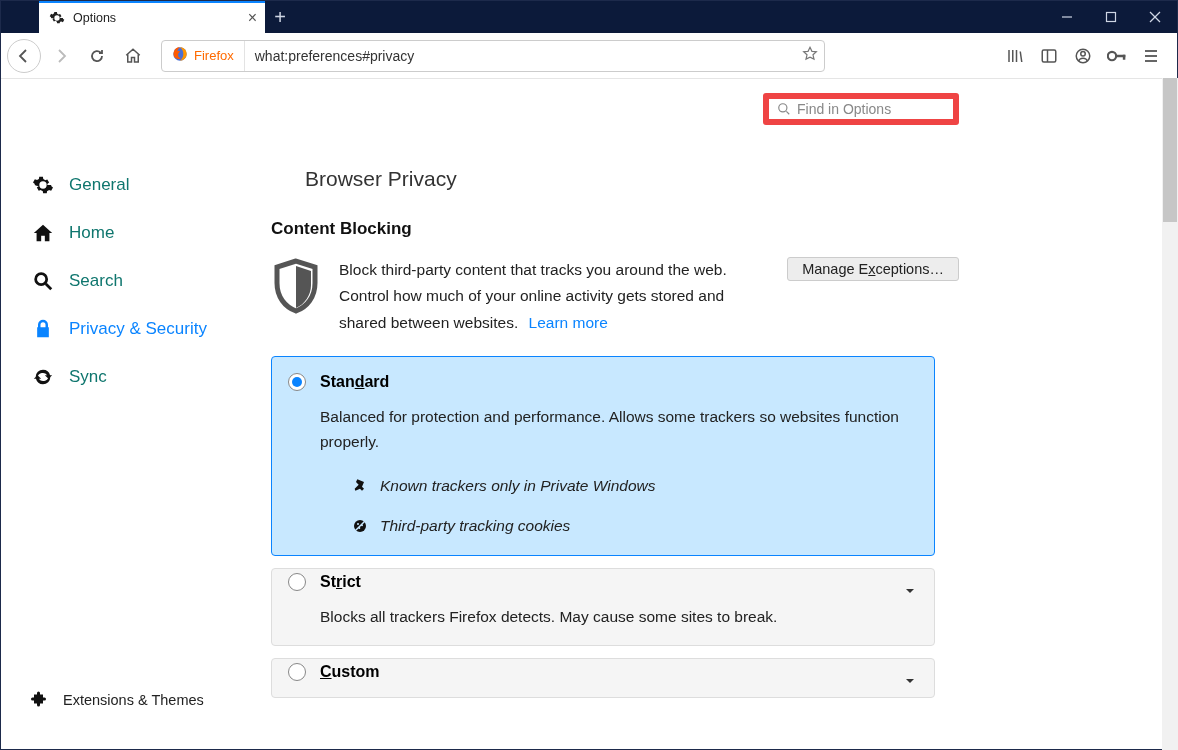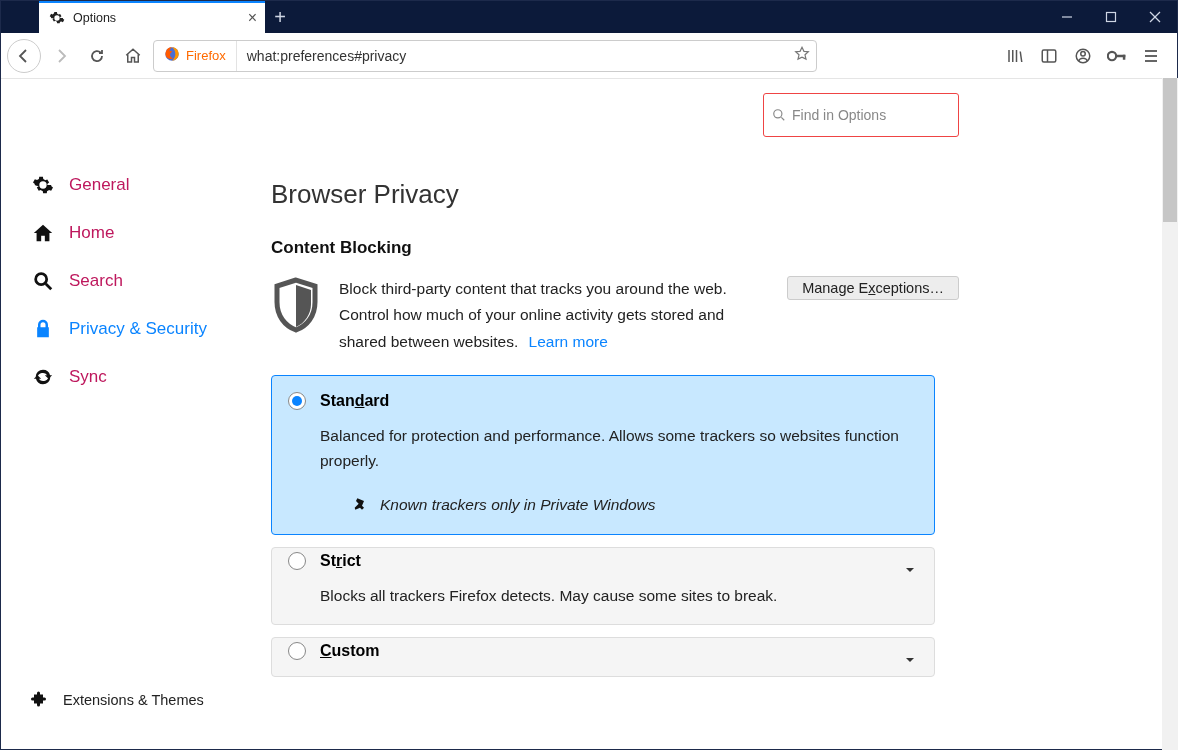--- a/index.html
+++ b/index.html
@@ -13,41 +13,41 @@
   .newtab { width:30px; display:flex; align-items:center; justify-content:center; color:#cfd6e4; font-size:20px;}
   .titlespacer{flex:1;}
   .winbtn { width:44px; display:flex; align-items:center; justify-content:center; color:#cfd6e4;}
   .winbtn svg{display:block;}
   
   
   .toolbar { height: 46px; background: #fff; border-bottom:1px solid #e5e5e5; display:flex; align-items:center; padding: 0 10px 0 6px; gap:4px;}
   .tbtn { width:32px; height:32px; display:flex; align-items:center; justify-content:center; color:#555; border-radius:4px;}
   .tbtn.disabled{color:#bbb;}
   .backcircle{width:34px;height:34px;border:1px solid #ccc;border-radius:50%;display:flex;align-items:center;justify-content:center;color:#555;}
-  .urlbar { flex:0 0 664px; height:32px; margin-left:0; margin-right:auto; border:1px solid #ccc; border-radius:4px; display:flex; align-items:center; background:#fff; padding-right:6px;}
+  .urlbar { flex:0 0 664px; height:32px; margin-left:8px; margin-right:auto; border:1px solid #ccc; border-radius:4px; display:flex; align-items:center; background:#fff; padding-right:6px;}
   .identity { height:30px; display:flex; align-items:center; border-right:1px solid #e3e3e3; padding:0 10px; gap:6px; font-size:13px; color:#666;}
   .identity .brand{color:#ff6a00; font-weight:500;}
   .url { padding-left:10px; flex:1; font-size:14px; color:#333;}
   .star { color:#777; font-size:16px;}
   .rightbtns{display:flex; align-items:center; gap:2px; margin-left:auto;}
   
   
   .content { display:flex; height: calc(750px - 32px - 46px - 2px); }
   .sidebar { width: 240px; padding: 82px 0 0 30px; display:flex; flex-direction:column;}
-  .sideitem { display:flex; align-items:center; gap:14px; height:48px; font-size:17px; color:#be185d; cursor:default;}
+  .sideitem { display:flex; align-items:center; gap:14px; height:48px; font-size:17px; color:#0f766e; cursor:default;}
   .sideitem .sicon{width:24px;display:flex;justify-content:center;}
   .sideitem.active{color:#0a84ff;}
   .sidebottom{margin-top:auto; padding-bottom:30px;}
   .sidesmall{display:flex; align-items:center; gap:14px; height:38px; font-size:14.5px; color:#222;}
   
   .main { flex:1; padding: 14px 38px 0 30px; overflow:hidden; position:relative;}
   .searchwrap{display:flex; justify-content:flex-end; padding-right:180px;}
-  .opt-search{width:196px; height:44px; border:1px solid #ef4444; border-radius:3px; display:flex; align-items:center; padding:0 8px; color:#888; font-size:14px; gap:6px;}
-  
-  h1.pagetitle{font-weight:400; font-size:26px; color:#333; margin-top:42px;}
+  .opt-search{width:196px; height:32px; border:6px solid #ef4444; border-radius:3px; display:flex; align-items:center; padding:0 8px; color:#888; font-size:14px; gap:6px;}
+  
+  h1.pagetitle{font-weight:400; font-size:21px; color:#333; margin-top:42px;margin-left:34px;}
   h2.section{font-weight:700; font-size:17px; color:#111; margin-top:28px;}
   .cbrow{display:flex; margin-top:18px; align-items:flex-start;}
   .shield{width:54px; flex-shrink:0; margin-right:14px;}
   .cbdesc{font-size:15.5px; color:#222; max-width:400px; line-height:1.7;}
   .learn{color:#0a84ff; margin-left:6px; cursor:pointer;}
   .exbtn{margin-left:auto; margin-right:180px; height:24px; padding:0 14px; background:#ededed; border:1px solid #ccc; border-radius:3px; font-size:14.5px; display:flex; align-items:center; color:#222;}
   
   .option-card{width:664px; border-radius:4px; margin-top:20px; padding:16px 20px 20px 16px; position:relative;}
   .option-card.selected{background:#c8e8ff; border:1px solid #0a84ff;}
   .option-card.collapsed{background:#f5f5f5; border:1px solid #ddd; margin-top:12px; padding:4px 20px 16px 16px;}
@@ -263,20 +263,30 @@
         <span class="radio on"></span>
         <span class="opt-title"><span>Stan</span><u class="ak">d</u><span>ard</span></span>
       </div>
       <div class="opt-desc">Balanced for protection and performance. Allows some trackers so websites function properly.</div>
       <div class="feat">
         <svg width="16" height="16" viewBox="0 0 24 24" fill="#111">
             <path d="M8 2l10 4-3 7 3 3-3 3-3-3-7 3-1-3 6-6-4-4z"></path>
           </svg>
         <span>Known trackers only in Private Windows</span>
       </div>
+      <div class="feat">
+        <svg width="16" height="16" viewBox="0 0 24 24" fill="#111">
+            <circle cx="12" cy="12" r="9"></circle>
+            <circle cx="9" cy="9" r="1.5" fill="#c8e8ff"></circle>
+            <circle cx="15" cy="11" r="1.5" fill="#c8e8ff"></circle>
+            <circle cx="11" cy="15" r="1.5" fill="#c8e8ff"></circle>
+            <line x1="3" y1="21" x2="21" y2="3" stroke="#c8e8ff" stroke-width="2"></line>
+          </svg>
+        <span>Third-party tracking cookies</span>
+      </div>
     </div>
 
     <div class="option-card collapsed">
       <span class="chev"><svg width="12" height="12" viewBox="0 0 12 12" fill="#333">
             <path d="M2 4l4 4 4-4z"></path>
           </svg></span>
       <div class="radio-row">
         <span class="radio"></span>
         <span class="opt-title"><span>St</span><u class="ak">r</u><span>ict</span></span>
       </div>

